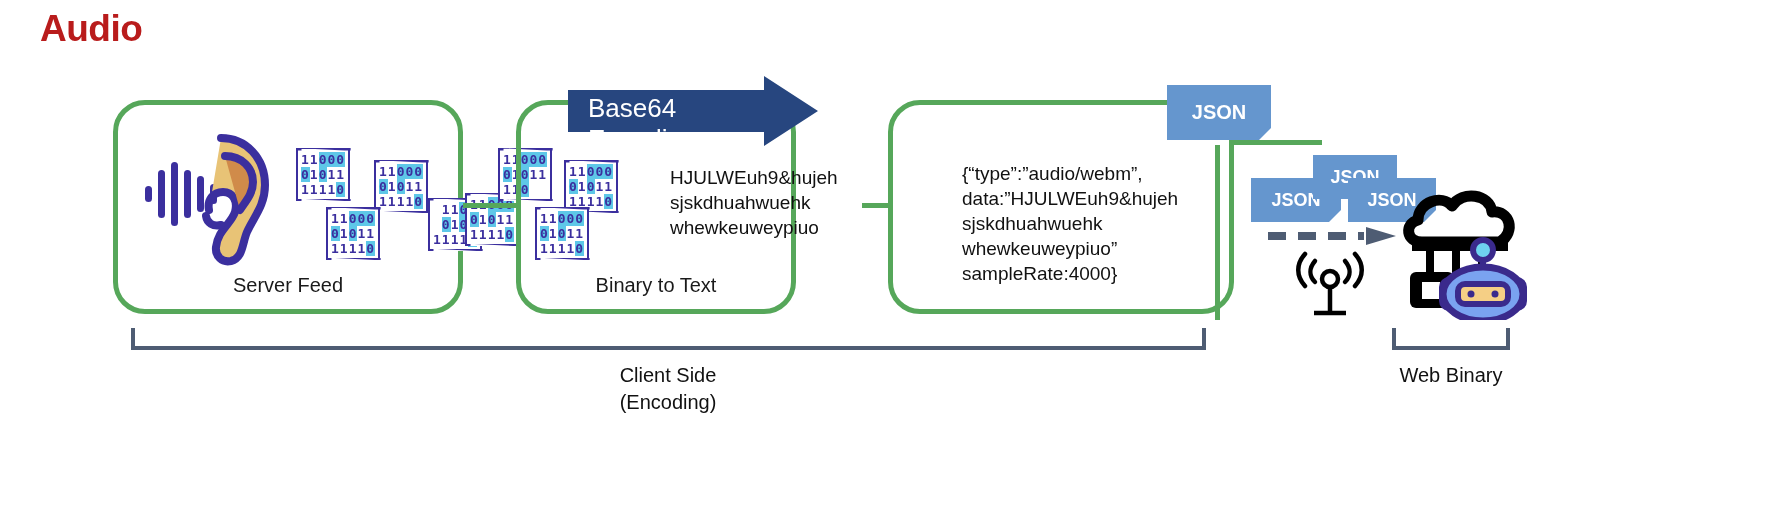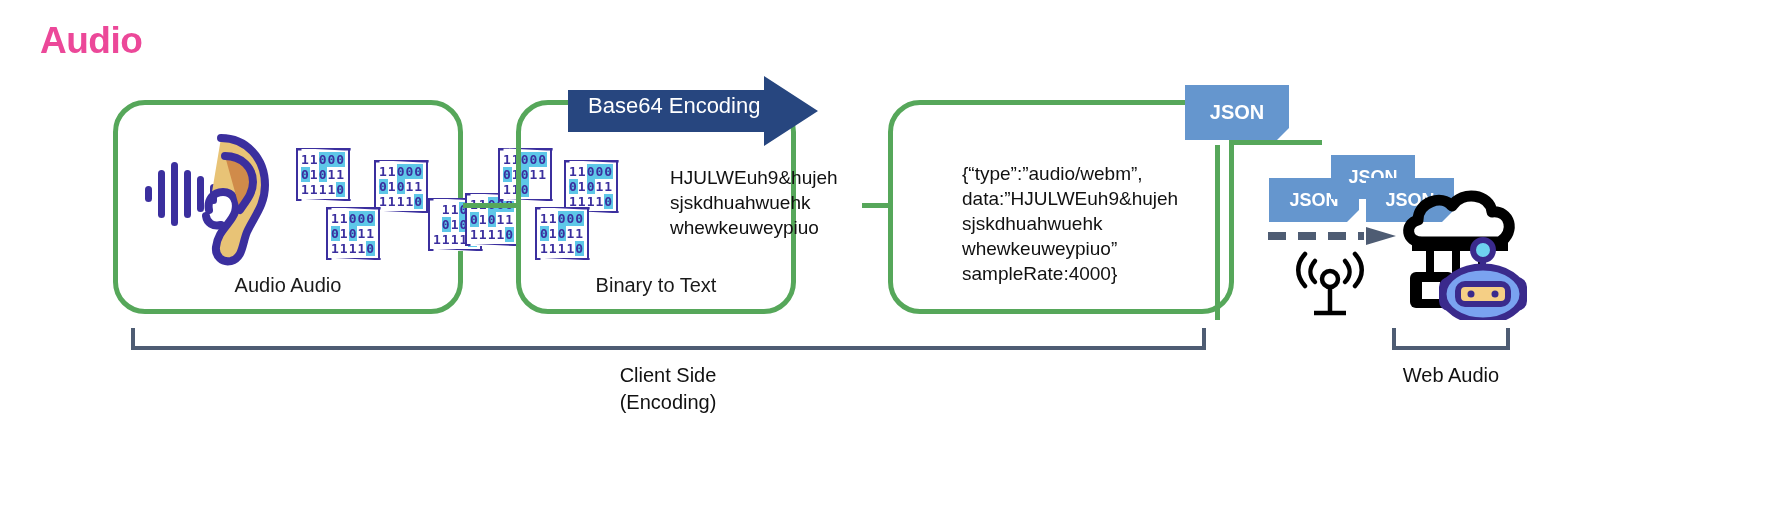--- a/index.html
+++ b/index.html
@@ -20,25 +20,25 @@
     position: absolute;
     left: 0; top: 0;
     width: 1774px;
     height: 532px;
   }
 
   
   #page-title {
     position: absolute;
     left: 40px;
-    top: 20px;
+    top: 8px;
     font-size: 37px;
     font-weight: bold;
     letter-spacing: -0.5px;
-    color: #ec4899;
+    color: #b91c1c;
   }
 
   
   .stage-box {
     position: absolute;
     border: 5px solid #56a75a;
     border-radius: 32px;
     box-sizing: border-box;
     background: transparent;
   }
@@ -113,21 +113,21 @@
     top: 76px;
     width: 250px;
     height: 70px;
   }
   #base64-arrow-label {
     position: absolute;
     left: 588px;
     top: 93px;
     width: 200px;
     text-align: left;
-    font-size: 22px;
+    font-size: 26px;
     color: #ffffff;
     pointer-events: none;
   }
 
   
   .box-text {
     position: absolute;
     font-size: 19px;
     line-height: 25px;
     color: #111111;
@@ -140,21 +140,20 @@
   .json-tag {
     position: absolute;
     background: #6596ce;
     color: #ffffff;
     font-size: 20px;
     font-weight: bold;
     display: flex;
     align-items: center;
     justify-content: center;
     clip-path: polygon(0 0, 100% 0, 100% calc(100% - 12px), calc(100% - 12px) 100%, 0 100%);
-    margin-left: 18px;
   }
   #json-tag-main  { left: 1167px; top: 85px;  width: 104px; height: 55px; }
   #json-tag-left  { left: 1251px; top: 178px; width: 90px;  height: 44px; font-size: 18px; }
   #json-tag-top   { left: 1313px; top: 155px; width: 84px;  height: 44px; font-size: 18px; }
   #json-tag-right { left: 1348px; top: 178px; width: 88px;  height: 44px; font-size: 18px; }
 
   
   #transfer-arrow {
     position: absolute;
     left: 1268px;
@@ -204,21 +203,21 @@
   #label-web-server  { left: 1371px; top: 362px; width: 160px; }
 </style>
 </head>
 <body>
 
 <div class="canvas">
 
   <div id="page-title">Audio</div>
 
   <div class="stage-box" id="stage-audio-feed">
-    <div class="stage-label">Audio Audio</div>
+    <div class="stage-label">Server Feed</div>
   </div>
 
   <svg id="ear-icon" viewBox="0 0 140 140">
     <g fill="#3b2f9e">
       <rect x="2" y="56" width="7" height="16" rx="3.5"></rect>
       <rect x="15" y="40" width="7" height="48" rx="3.5"></rect>
       <rect x="28" y="32" width="7" height="64" rx="3.5"></rect>
       <rect x="41" y="40" width="7" height="48" rx="3.5"></rect>
       <rect x="54" y="46" width="7" height="36" rx="3.5"></rect>
       <rect x="67" y="54" width="7" height="20" rx="3.5"></rect>
@@ -345,15 +344,15 @@
       <circle cx="81" cy="114" r="3.5" fill="#3a2a8c"></circle>
       <circle cx="105" cy="114" r="3.5" fill="#3a2a8c"></circle>
     </g>
   </svg>
 
   <div class="scope-bracket" id="bracket-client"></div>
   <div class="scope-label" id="label-client-side">Client Side
 (Encoding)</div>
 
   <div class="scope-bracket" id="bracket-server"></div>
-  <div class="scope-label" id="label-web-server">Web Audio</div>
+  <div class="scope-label" id="label-web-server">Web Binary</div>
 
 </div>
 
 </body></html>

